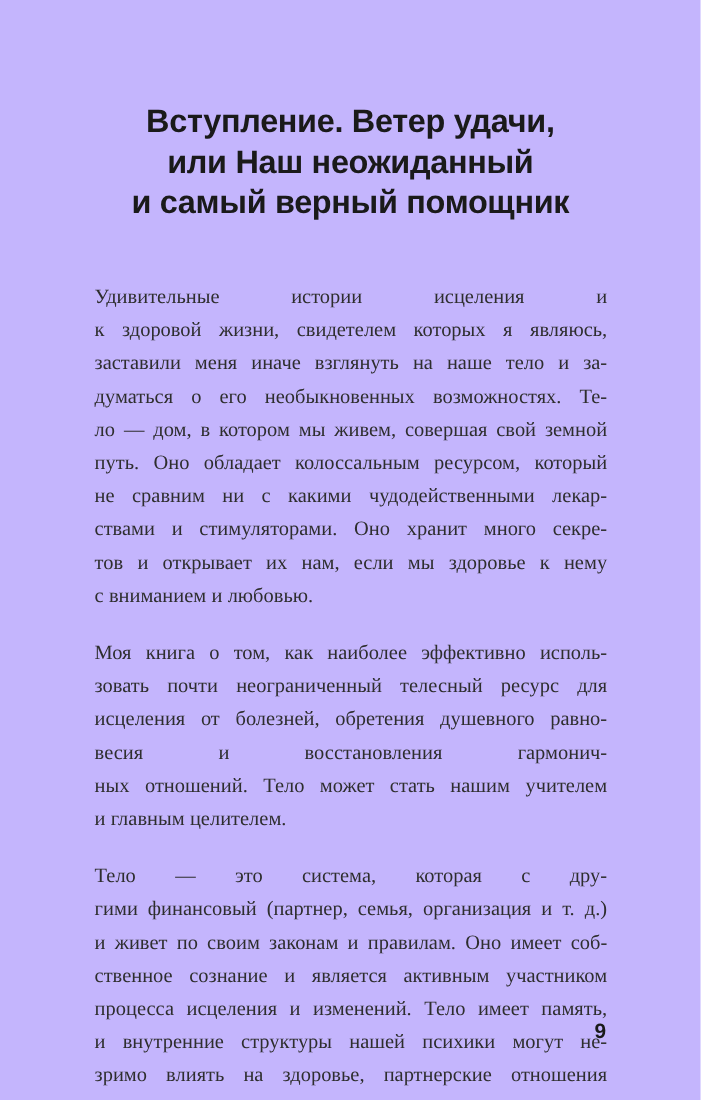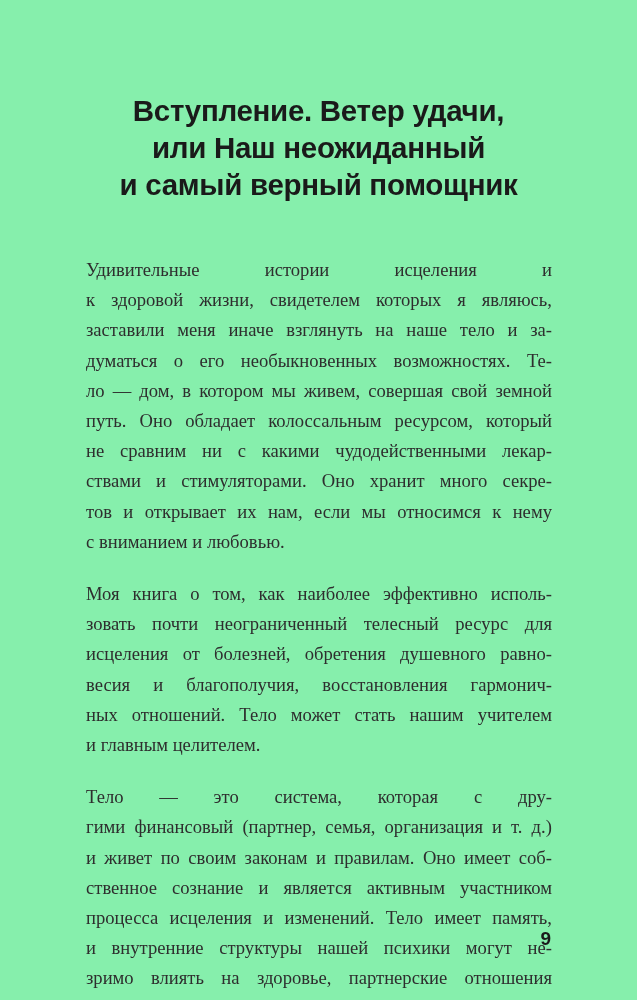--- a/index.html
+++ b/index.html
@@ -13,21 +13,21 @@
     height: 1000px;
     overflow: hidden;
     font-family: "Liberation Serif", "DejaVu Serif", serif;
     color: #2b2b2b;
     position: relative;
   }
 
   .page {
     position: absolute;
     inset: 0;
-    background: #86efac;
+    background: #c4b5fd;
   }
 
   
   .chapter-title {
     position: absolute;
     left: 86px;
     top: 72px;
     width: 465px;
     text-align: center;
     font-family: "Liberation Sans", "DejaVu Sans", sans-serif;
@@ -176,21 +176,21 @@
           <span>секре-</span>
         </span>
       <span class="ln just">
           <span>тов</span>
           <span>и</span>
           <span>открывает</span>
           <span>их</span>
           <span>нам,</span>
           <span>если</span>
           <span>мы</span>
-          <span>относимся</span>
+          <span>здоровье</span>
           <span>к</span>
           <span>нему</span>
         </span>
       <span class="ln">с вниманием и любовью.</span>
     </p>
 
     <p class="para">
       <span class="ln just">
           <span>Моя</span>
           <span>книга</span>
@@ -213,21 +213,20 @@
           <span>исцеления</span>
           <span>от</span>
           <span>болезней,</span>
           <span>обретения</span>
           <span>душевного</span>
           <span>равно-</span>
         </span>
       <span class="ln just">
           <span>весия</span>
           <span>и</span>
-          <span>благополучия,</span>
           <span>восстановления</span>
           <span>гармонич-</span>
         </span>
       <span class="ln just">
           <span>ных</span>
           <span>отношений.</span>
           <span>Тело</span>
           <span>может</span>
           <span>стать</span>
           <span>нашим</span>

